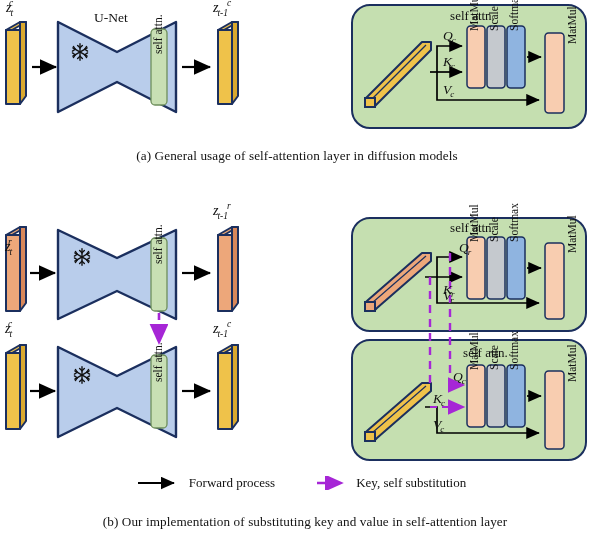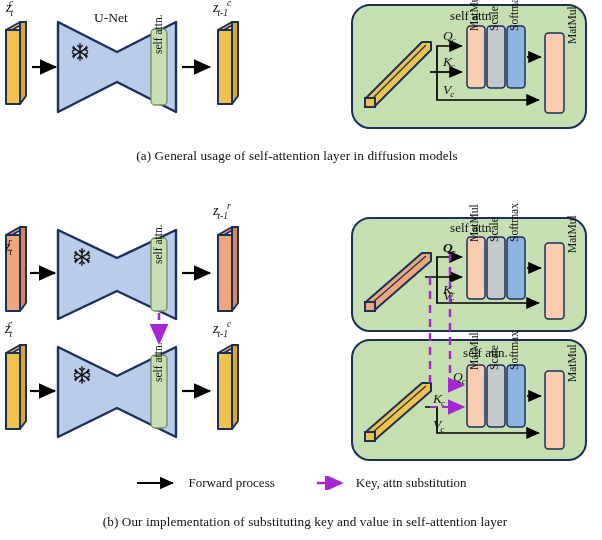--- a/index.html
+++ b/index.html
@@ -315,21 +315,21 @@
   </g>
   <g stroke="#a626d6" stroke-width="2.2" fill="none">
     <line x1="105" y1="170" x2="117" y2="170" marker-end="url(#arrP4)"></line>
     <line x1="85" y1="192" x2="117" y2="192" stroke-dasharray="7,5" marker-end="url(#arrP4)"></line>
   </g>
 </svg>
 
 <div class="abs" style="left:345px;top:220px;width:255px;text-align:center;font-size:13px;">
   <span>self attn.</span>
 </div>
-<div class="abs" style="left:443px;top:240px;font-size:13.5px;font-style:italic;font-weight:bold;">
+<div class="abs" style="left:459px;top:240px;font-size:13.5px;font-style:italic;">
   <span>Q</span><span style="font-size:9px;position:relative;top:3px;left:-1px;">r</span>
 </div>
 <div class="abs" style="left:443px;top:262px;font-size:13.5px;font-style:italic;margin-top:20px;">
   <span>K</span><span style="font-size:9px;position:relative;top:3px;left:-1px;">r</span>
 </div>
 <div class="abs" style="left:443px;top:288px;font-size:13.5px;font-style:italic;text-align:center;">
   <span>V</span><span style="font-size:9px;position:relative;top:3px;left:-1px;">r</span>
 </div>
 <div class="abs" style="left:468px;top:242px;transform:rotate(-90deg);transform-origin:0 0;font-size:11.5px;white-space:nowrap;">
   <span>MatMul</span>
@@ -383,19 +383,19 @@
   </div>
   <div class="legend-item">
     <svg width="34" height="14">
       <defs>
           <marker id="lgP" markerWidth="9" markerHeight="9" refX="6" refY="3.6" orient="auto">
         <path d="M0,0 L8,3.6 L0,7.2 z" fill="#a626d6"></path>
           </marker>
         </defs>
       <line x1="2" y1="7" x2="24" y2="7" stroke="#a626d6" stroke-width="2.4" stroke-dasharray="8,5" marker-end="url(#lgP)"></line>
     </svg>
-    <span class="legend-label">Key, attn substitution</span>
+    <span class="legend-label">Key, self substitution</span>
   </div>
 </div>
 
 <div class="caption" style="top:514px;margin-left:8px;">
   <span>(b) Our implementation of substituting key and value in self-attention layer</span>
 </div>
 
 </body></html>

